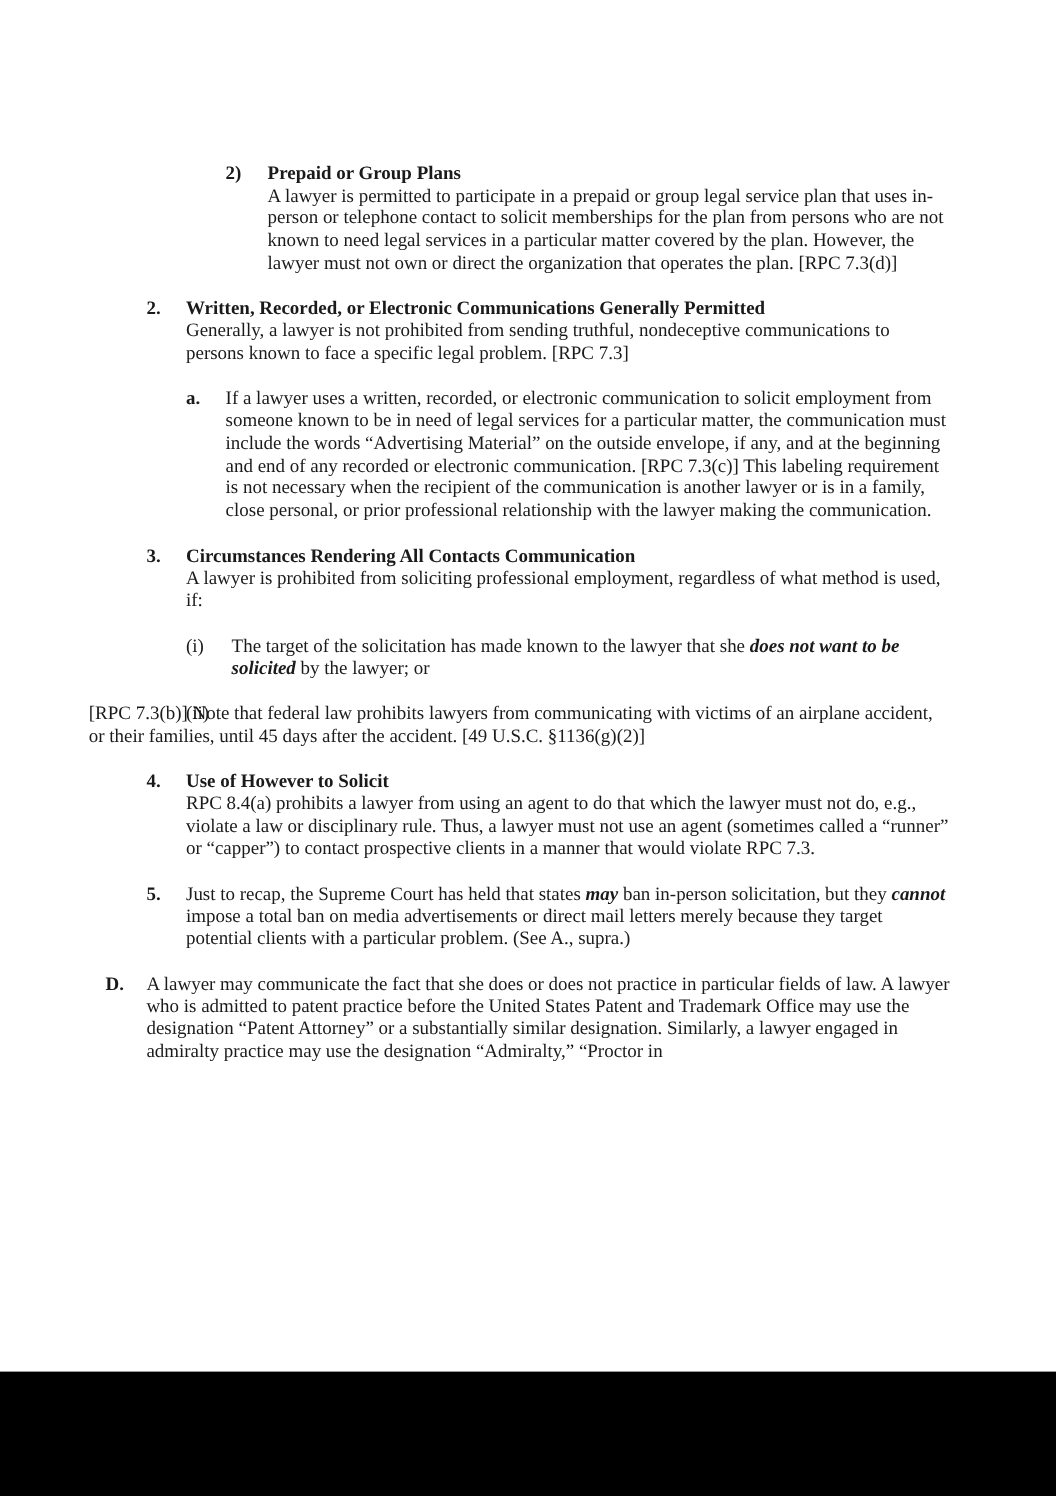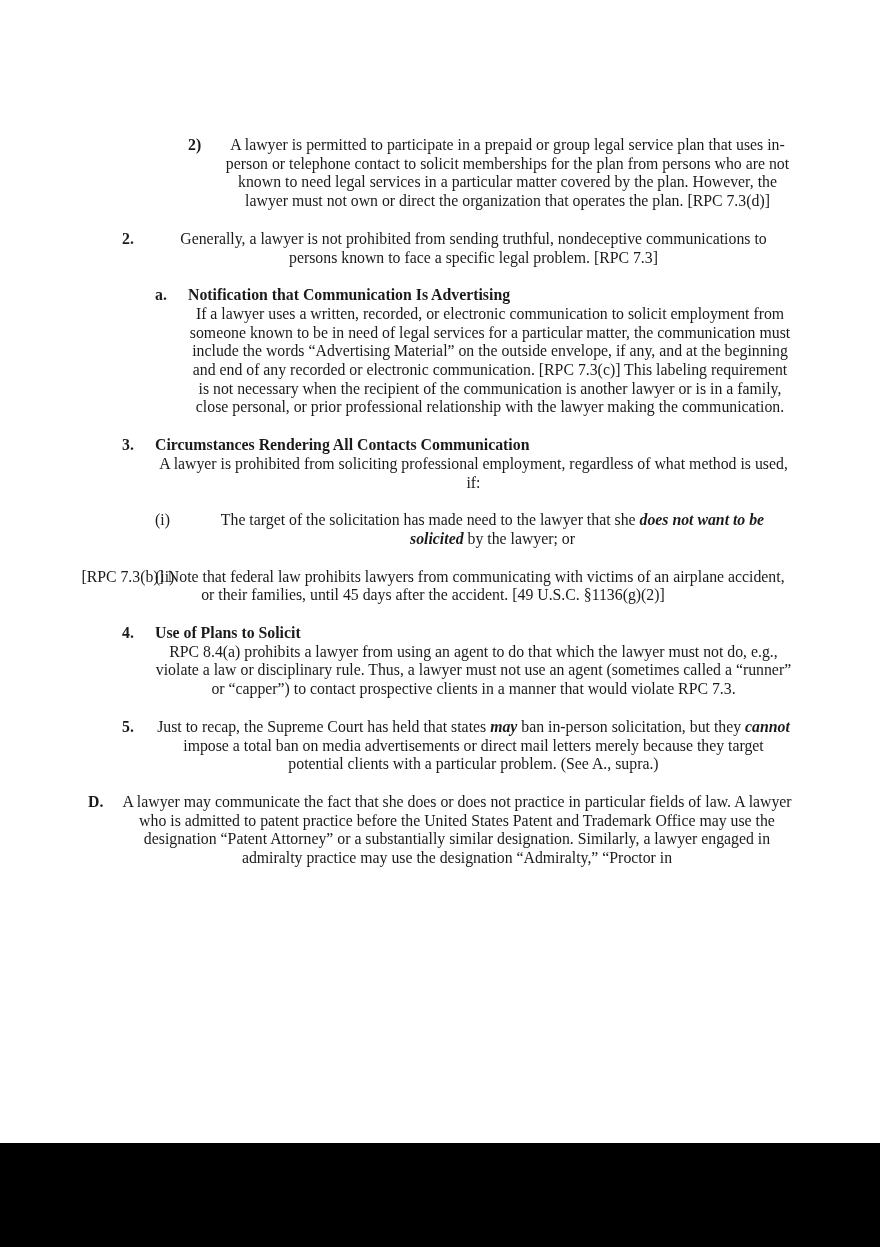--- a/index.html
+++ b/index.html
@@ -28,66 +28,67 @@
   .lvl-num       { padding-left:155px; }
   .lvl-num  > .marker { left:122px; }
   .lvl-alpha     { padding-left:188px; }
   .lvl-alpha > .marker { left:155px; }
   .lvl-paren-num { padding-left:223px; }
   .lvl-paren-num > .marker { left:188px; }
   .lvl-roman     { padding-left:193px; }
   .lvl-roman > .marker { left:155px; font-weight:normal; }
   .lvl-plain     { padding-left:74px;margin-top:12px; }
   .title { font-weight:bold; }
-  .para  { margin:0;text-align:center; }
+  .para  { margin:0; }
   .run-bi { font-weight:bold; font-style:italic; }
   .run-i  { }
   .bottom-bar {
     position:absolute;
     left:0; top:1143px;
     width:880px; height:104px;
     background:#000000;
   }
 </style>
 </head>
 <body>
 
 <div class="page">
   <div class="content" id="doc-content">
       <div class="block lvl-paren-num">
         <span class="marker">2)</span>
+        <div class="title">Prepaid or Group Plans</div>
         <p class="para"><span class="run">A lawyer is permitted to participate in a prepaid or group legal service plan that uses in-person or telephone contact to solicit memberships for the plan from persons who are not known to need legal services in a particular matter covered by the plan. However, the lawyer must not own or direct the organization that operates the plan. [RPC 7.3(d)]</span></p>
       </div>
       <div class="block lvl-num">
         <span class="marker">2.</span>
+        <div class="title">Written, Recorded, or Electronic Communications Generally Permitted</div>
         <p class="para"><span class="run">Generally, a lawyer is not prohibited from sending truthful, nondeceptive communications to persons known to face a specific legal problem. [RPC 7.3]</span></p>
       </div>
       <div class="block lvl-alpha">
         <span class="marker">a.</span>
-        <div class="title">Notification that Communication Is Advertising</div>
         <p class="para"><span class="run">If a lawyer uses a written, recorded, or electronic communication to solicit employment from someone known to be in need of legal services for a particular matter, the communication must include the words “Advertising Material” on the outside envelope, if any, and at the beginning and end of any recorded or electronic communication. [RPC 7.3(c)] This labeling requirement is not necessary when the recipient of the communication is another lawyer or is in a family, close personal, or prior professional relationship with the lawyer making the communication.</span></p>
       </div>
       <div class="block lvl-num">
         <span class="marker">3.</span>
         <div class="title">Circumstances Rendering All Contacts Communication</div>
         <p class="para"><span class="run">A lawyer is prohibited from soliciting professional employment, regardless of what method is used, if:</span></p>
       </div>
       <div class="block lvl-roman">
         <span class="marker">(i)</span>
-        <p class="para"><span class="run">The target of the solicitation has made need to the lawyer that she </span><span class="run-bi">does not want to be solicited</span><span class="run"> by the lawyer; or</span></p>
+        <p class="para"><span class="run">The target of the solicitation has made known to the lawyer that she </span><span class="run-bi">does not want to be solicited</span><span class="run"> by the lawyer; or</span></p>
       </div>
       <div class="block lvl-roman">
         <span class="marker">(ii)</span>
       </div>
       <div class="block lvl-plain">
         <p class="para"><span class="run">[RPC 7.3(b)] Note that federal law prohibits lawyers from communicating with victims of an airplane accident, or their families, until 45 days after the accident. [49 U.S.C. §1136(g)(2)]</span></p>
       </div>
       <div class="block lvl-num">
         <span class="marker">4.</span>
-        <div class="title">Use of Plans to Solicit</div>
+        <div class="title">Use of However to Solicit</div>
         <p class="para"><span class="run">RPC 8.4(a) prohibits a lawyer from using an agent to do that which the lawyer must not do, e.g., violate a law or disciplinary rule. Thus, a lawyer must not use an agent (sometimes called a “runner” or “capper”) to contact prospective clients in a manner that would violate RPC 7.3.</span></p>
       </div>
       <div class="block lvl-num">
         <span class="marker">5.</span>
         <p class="para"><span class="run">Just to recap, the Supreme Court has held that states </span><span class="run-bi">may</span><span class="run"> ban in-person solicitation, but they </span><span class="run-bi">cannot</span><span class="run"> impose a total ban on media advertisements or direct mail letters merely because they target potential clients with a particular problem. (</span><span class="run-i">See</span><span class="run"> A., </span><span class="run-i">supra</span><span class="run">.)</span></p>
       </div>
       <div class="block lvl-D">
         <span class="marker">D.</span>
         <p class="para"><span class="run">A lawyer may communicate the fact that she does or does not practice in particular fields of law. A lawyer who is admitted to patent practice before the United States Patent and Trademark Office may use the designation “Patent Attorney” or a substantially similar designation. Similarly, a lawyer engaged in admiralty practice may use the designation “Admiralty,” “Proctor in</span></p>
       </div>

